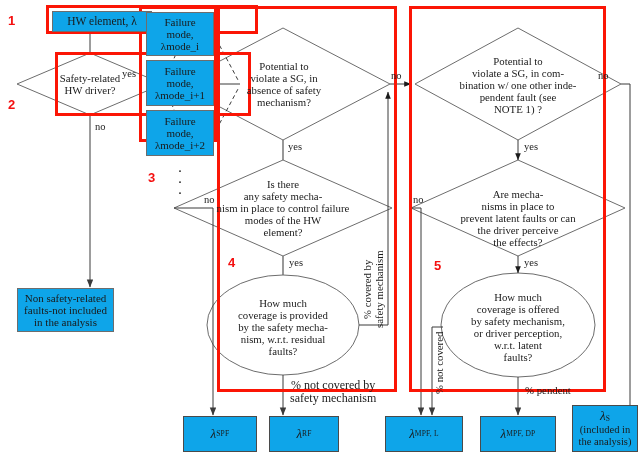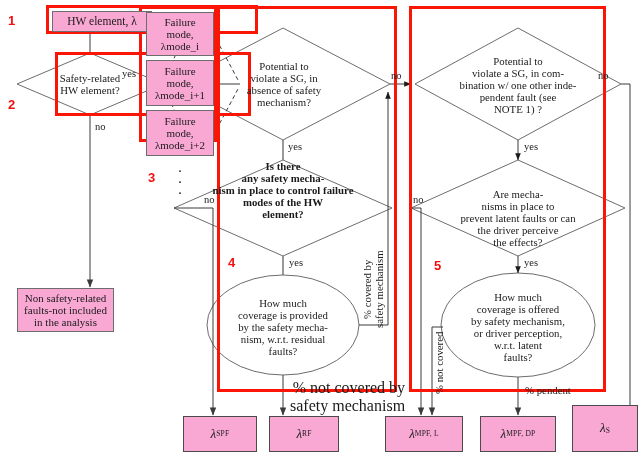--- a/index.html
+++ b/index.html
@@ -14,21 +14,21 @@
   .node{
     position:absolute;
     display:flex;align-items:center;justify-content:center;
     text-align:center;
     color:#1a1a1a;
     line-height:1.12;
     box-sizing:border-box;
   }
   .rect{
     border:1px solid #6d6d6d;
-    background:#f9a8d4;
+    background:#0ea5e9;
   }
   .rect.dark{border:1px solid #4a4a4a;}
   .label{
     position:absolute;
     color:#1a1a1a;
     background:transparent;
     text-align:right;
     line-height:1.1;
     white-space:pre-line;
   }
@@ -160,28 +160,28 @@
 
   <div class="node rect" style="left:146px;top:110px;width:68px;height:46px;font-size:11px;white-space:pre-line;">Failure
 mode,
 λmode_i+2</div>
 
   <div class="dots" style="left:166px;top:166px;width:28px;font-size:15px;white-space:pre-line;">·
 ·
 ·</div>
 
   <div class="node" style="left:30px;top:66px;width:120px;height:36px;font-size:10.8px;white-space:pre-line;">Safety-related
-HW element?</div>
+HW driver?</div>
 
   <div class="node" style="left:218px;top:53px;width:132px;height:62px;font-size:10.8px;white-space:pre-line;">Potential to
 violate a SG, in
 absence of safety
 mechanism?</div>
 
-  <div class="node" style="left:188px;top:159px;width:190px;height:62px;font-size:10.8px;white-space:pre-line;font-weight:bold;">Is there
+  <div class="node" style="left:188px;top:177px;width:190px;height:62px;font-size:10.8px;white-space:pre-line;">Is there
 any safety mecha-
 nism in place to control failure
 modes of the HW
 element?</div>
 
   <div class="node" style="left:210px;top:293px;width:146px;height:68px;font-size:10.8px;white-space:pre-line;">How much
 coverage is provided
 by the safety mecha-
 nism, w.r.t. residual
 faults?</div>
@@ -221,21 +221,21 @@
 
   <div class="label" style="left:524px;top:141px;font-size:10.5px;">yes</div>
 
   <div class="label" style="left:413px;top:194px;font-size:10.5px;">no</div>
 
   <div class="label" style="left:524px;top:257px;font-size:10.5px;">yes</div>
 
   <div class="vlabel" style="left:362px;top:229px;height:120px;font-size:10.8px;">% covered by
 safety mechanism</div>
 
-  <div class="label" style="left:290px;top:379px;font-size:16px;text-align:right;">% not covered by
+  <div class="label" style="left:290px;top:379px;font-size:12px;text-align:center;">% not covered by
 safety mechanism</div>
 
   <div class="vlabel" style="left:434px;top:320px;height:86px;font-size:10.8px;">% not covered</div>
 
   <div class="label" style="left:525px;top:385px;font-size:10.8px;text-align:left;">% pendent</div>
 
   <div class="node rect dark" style="left:183px;top:416px;width:74px;height:36px;">
     <span class="lam">λ</span>
       <span class="sub">SPF</span>
   </div>
@@ -252,15 +252,17 @@
 
   <div class="node rect dark" style="left:480px;top:416px;width:76px;height:36px;">
     <span class="lam">λ</span>
       <span class="sub">MPF, DP</span>
   </div>
 
   <div class="node rect dark" style="left:572px;top:405px;width:66px;height:47px;flex-direction:column;gap:0;font-size:10.5px;line-height:1.12;">
     <div style="white-space:nowrap;">
       <span class="lam">λ</span><span class="sub">S</span>
     </div>
+    <div style="white-space:pre-line;">(included in
+the analysis)</div>
   </div>
 
 </div>
 
 </body></html>

